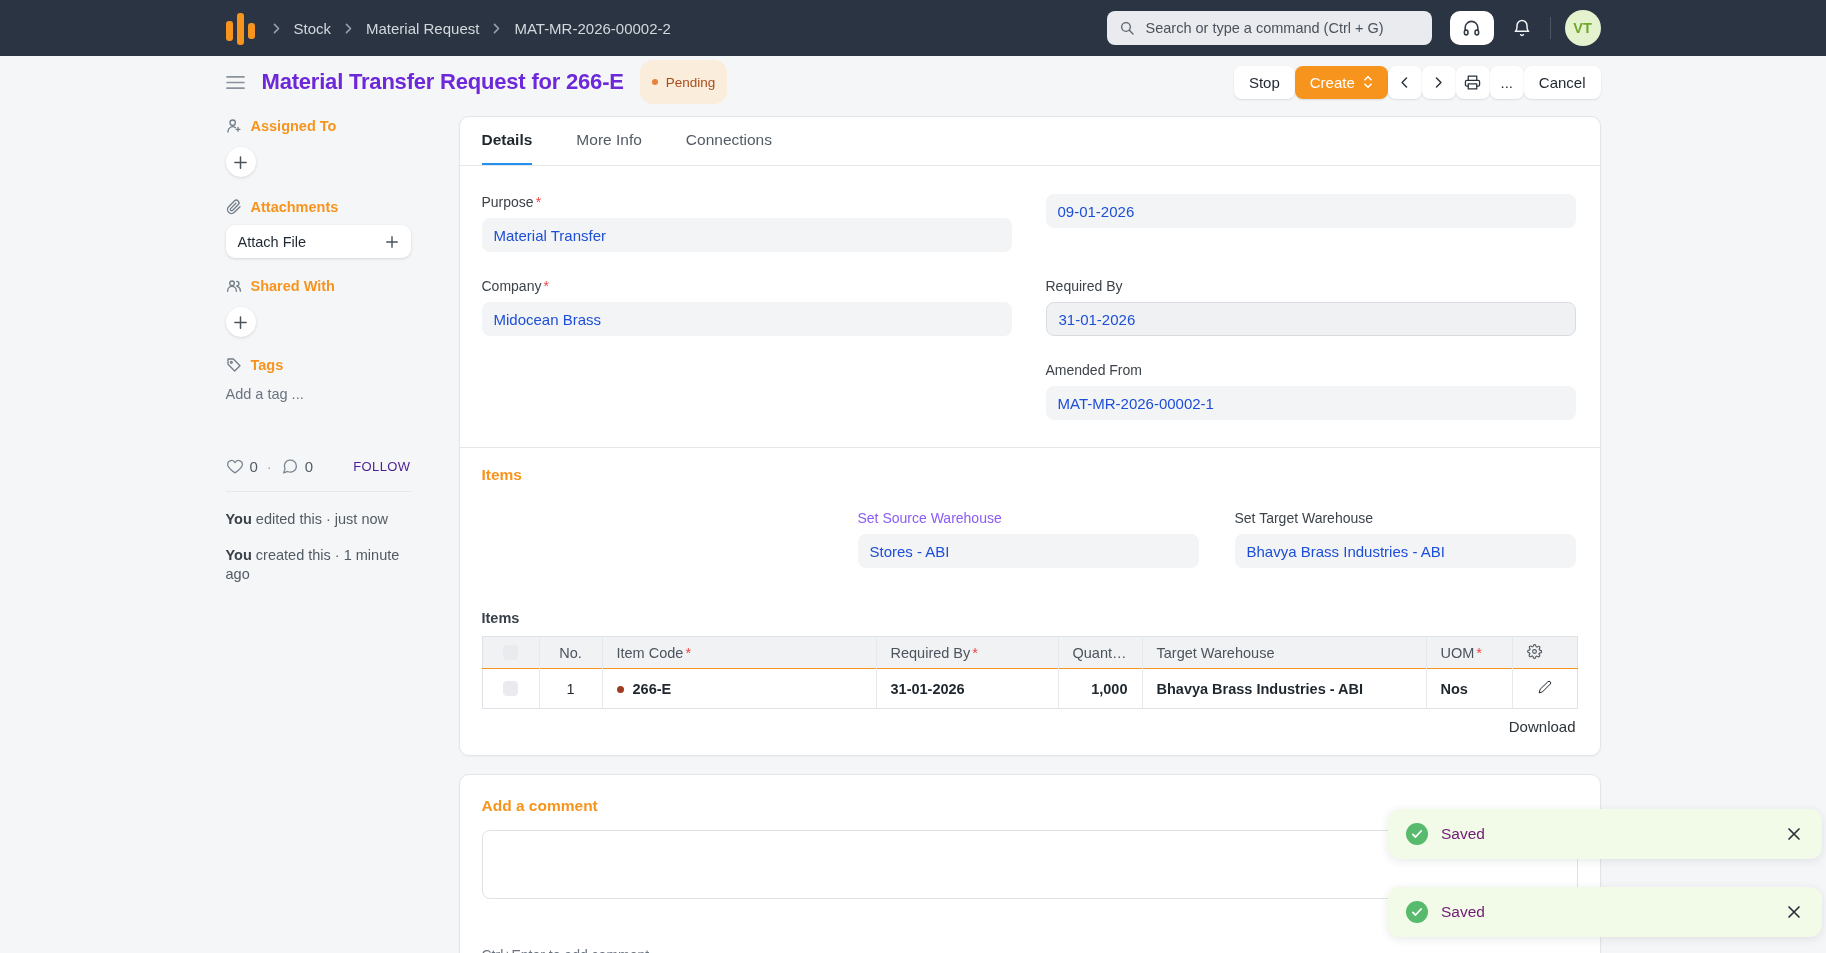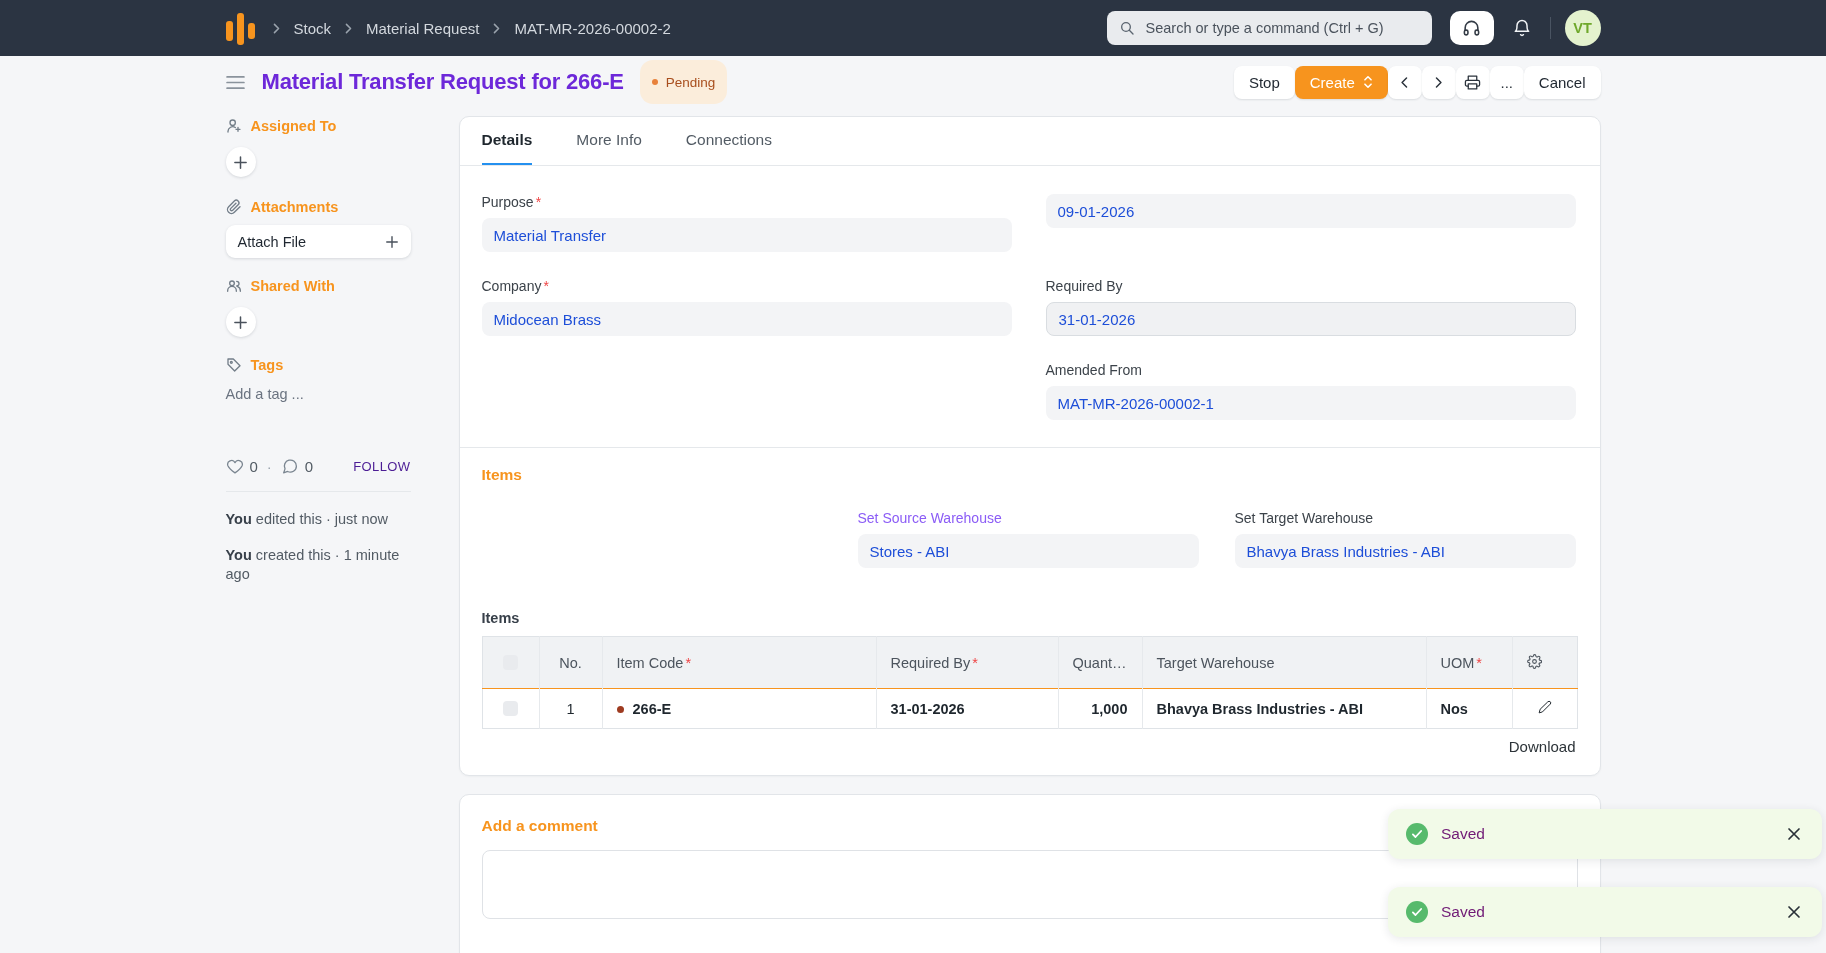--- a/index.html
+++ b/index.html
@@ -92,21 +92,21 @@
   .section-heading{font-size:15.5px;font-weight:700;color:#F7941E;}
   .wh-row{display:flex;justify-content:flex-end;gap:36px;margin-top:26px;}
   .wh-field{width:341px;}
 
   .grid-label{margin-top:42px;font-size:14.5px;font-weight:600;color:#38404A;}
   table.grid{width:100%;border-collapse:collapse;table-layout:fixed;margin-top:10px;
              border:1px solid #DFE3E7;font-size:14.5px;}
   table.grid th,table.grid td{border-left:1px solid #E6E9EC;padding:0 14px;box-sizing:border-box;
              overflow:hidden;white-space:nowrap;text-overflow:ellipsis;}
   table.grid th:first-child,table.grid td:first-child{border-left:0;}
-  table.grid thead tr{background:#F0F2F4;height:52px;border-bottom:1px solid #F7941E;}
+  table.grid thead tr{background:#F0F2F4;height:32px;border-bottom:1px solid #F7941E;}
   table.grid thead th{font-weight:400;color:#4C545D;text-align:left;}
   table.grid tbody tr{height:40px;background:#fff;}
   table.grid tbody td{font-weight:700;color:#1F272E;}
   .cell-center{text-align:center !important;}
   .cell-right{text-align:right !important;}
   .chk{width:15px;height:15px;border-radius:4px;background:#E9EBEE;margin:0 auto;cursor:pointer;}
   .ind-dot{display:inline-block;width:7px;height:7px;border-radius:50%;background:#9E3B20;
            margin-right:9px;vertical-align:1px;}
   .gear-cell,.pencil-cell{text-align:center;color:#5B6570;}
   .pencil-cell{cursor:pointer;}

